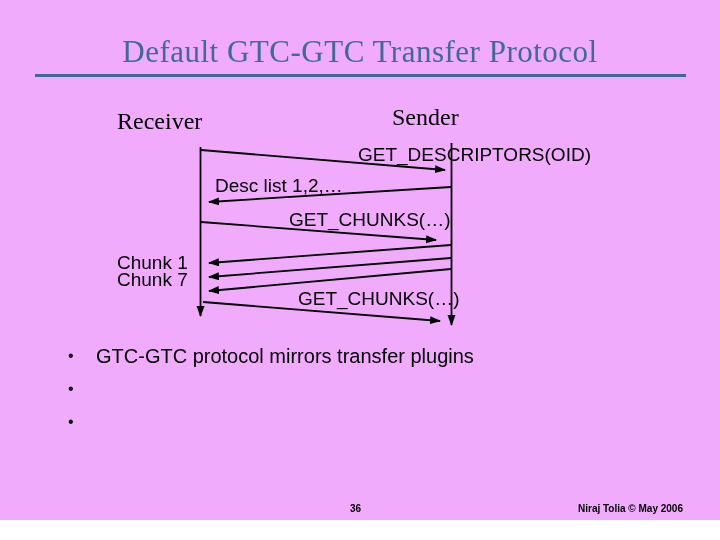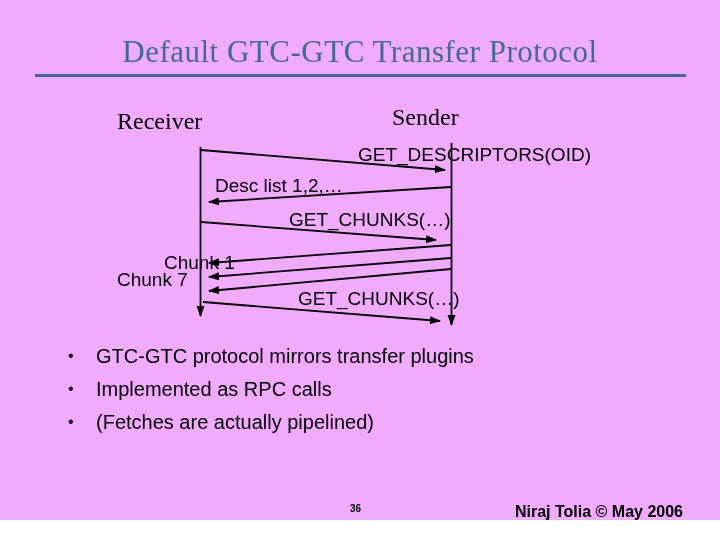--- a/index.html
+++ b/index.html
@@ -45,21 +45,21 @@
   .msg-label {
     position: absolute;
     font-family: "Liberation Sans", sans-serif;
     font-size: 19px;
     color: #000000;
     white-space: nowrap;
   }
   .lbl-getdesc  { left: 358px; top: 144px; }
   .lbl-desclist { left: 215px; top: 175px; }
   .lbl-chunks1  { left: 289px; top: 209px; }
-  .lbl-chunk1   { left: 117px; top: 252px; margin-left: 47px; }
+  .lbl-chunk1   { left: 117px; top: 252px; }
   .lbl-chunk2   { left: 117px; top: 269px; }
   .lbl-chunks2  { left: 298px; top: 288px; }
   .bullets {
     position: absolute;
     left: 62px;
     top: 344px;
     width: 600px;
   }
   .bullet-row {
     display: flex;
@@ -83,21 +83,21 @@
     top: 503px;
     font-size: 10px;
     font-weight: bold;
     color: #000000;
     text-align: right;
   }
   .footer-credit {
     position: absolute;
     right: 37px;
     top: 503px;
-    font-size: 16px;
+    font-size: 10px;
     font-weight: bold;
     color: #000000;
     white-space: nowrap;
   }
 </style>
 </head>
 <body>
 
 <div class="slide">
 
@@ -137,24 +137,22 @@
   <div class="msg-label lbl-chunk2">Chunk 7</div>
   <div class="msg-label lbl-chunks2">GET_CHUNKS(…)</div>
 
   <div class="bullets">
     <div class="bullet-row">
       <span class="bullet-dot">•</span>
       <span class="bullet-text">GTC-GTC protocol mirrors transfer plugins</span>
     </div>
     <div class="bullet-row">
       <span class="bullet-dot">•</span>
-      <span class="bullet-text">Implemented as RPC calls</span>
     </div>
     <div class="bullet-row">
       <span class="bullet-dot">•</span>
-      <span class="bullet-text">(Fetches are actually pipelined)</span>
     </div>
   </div>
 
   <div class="footer-page">36</div>
   <div class="footer-credit">Niraj Tolia © May 2006</div>
 
 </div>
 
 </body></html>

